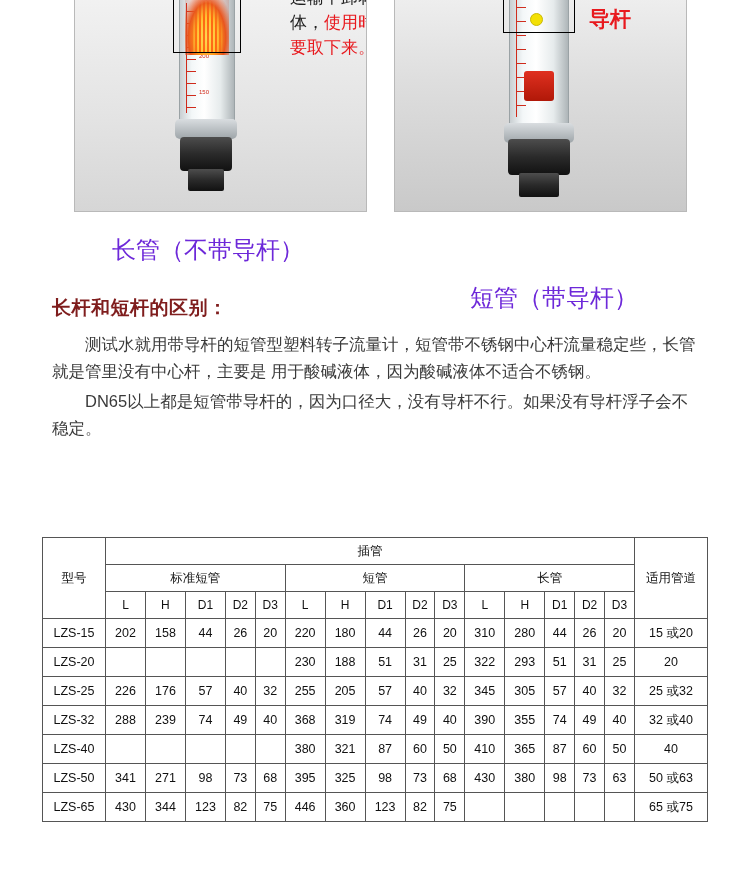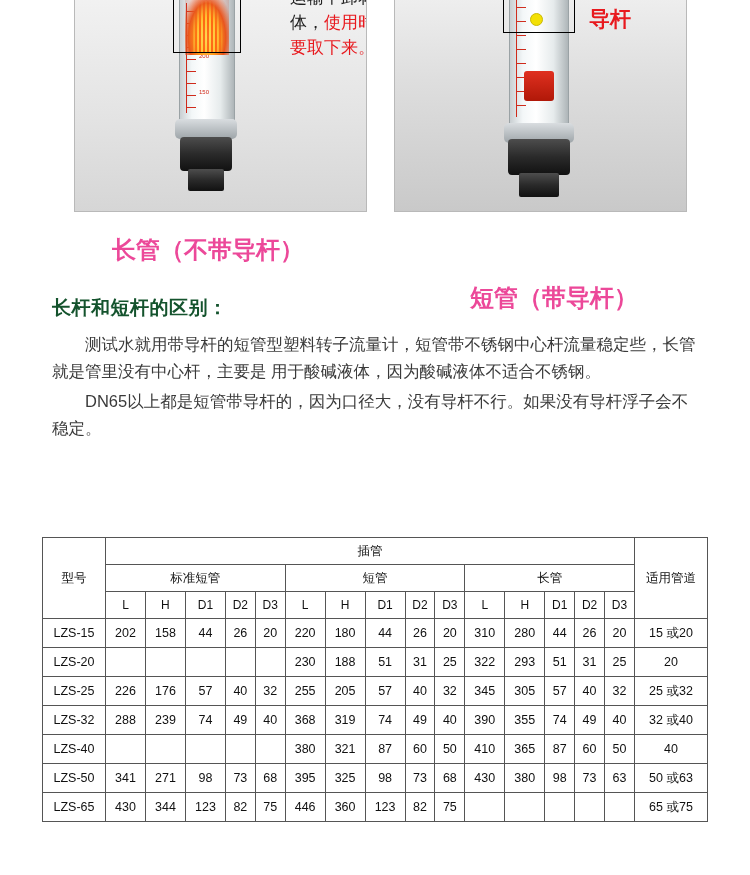--- a/index.html
+++ b/index.html
@@ -148,38 +148,38 @@
     font-size: 17px;
     line-height: 25px;
     width: 118px;
   }
   .overlay-text .plain { color: #222; }
   .overlay-text .red { color: #e8191e; }
 
   
   .caption {
     position: absolute;
-    color: #ec4899;
+    color: #6d28d9;
     font-size: 24px;
-    font-weight: bold;
+    font-weight: normal;
     white-space: nowrap;
   }
 
   
   .article {
     position: absolute;
     left: 52px;
     top: 295px;
     width: 648px;
   }
   .article h2 {
     margin: 0 0 10px 0;
     font-size: 19px;
     font-weight: bold;
-    color: #14532d;
+    color: #7f1d1d;
     letter-spacing: 0.5px;
   }
   .article p {
     margin: 0 0 3px 0;
     font-size: 16.5px;
     line-height: 27px;
     color: #3a3a3a;
     text-indent: 2em;
   }
 

